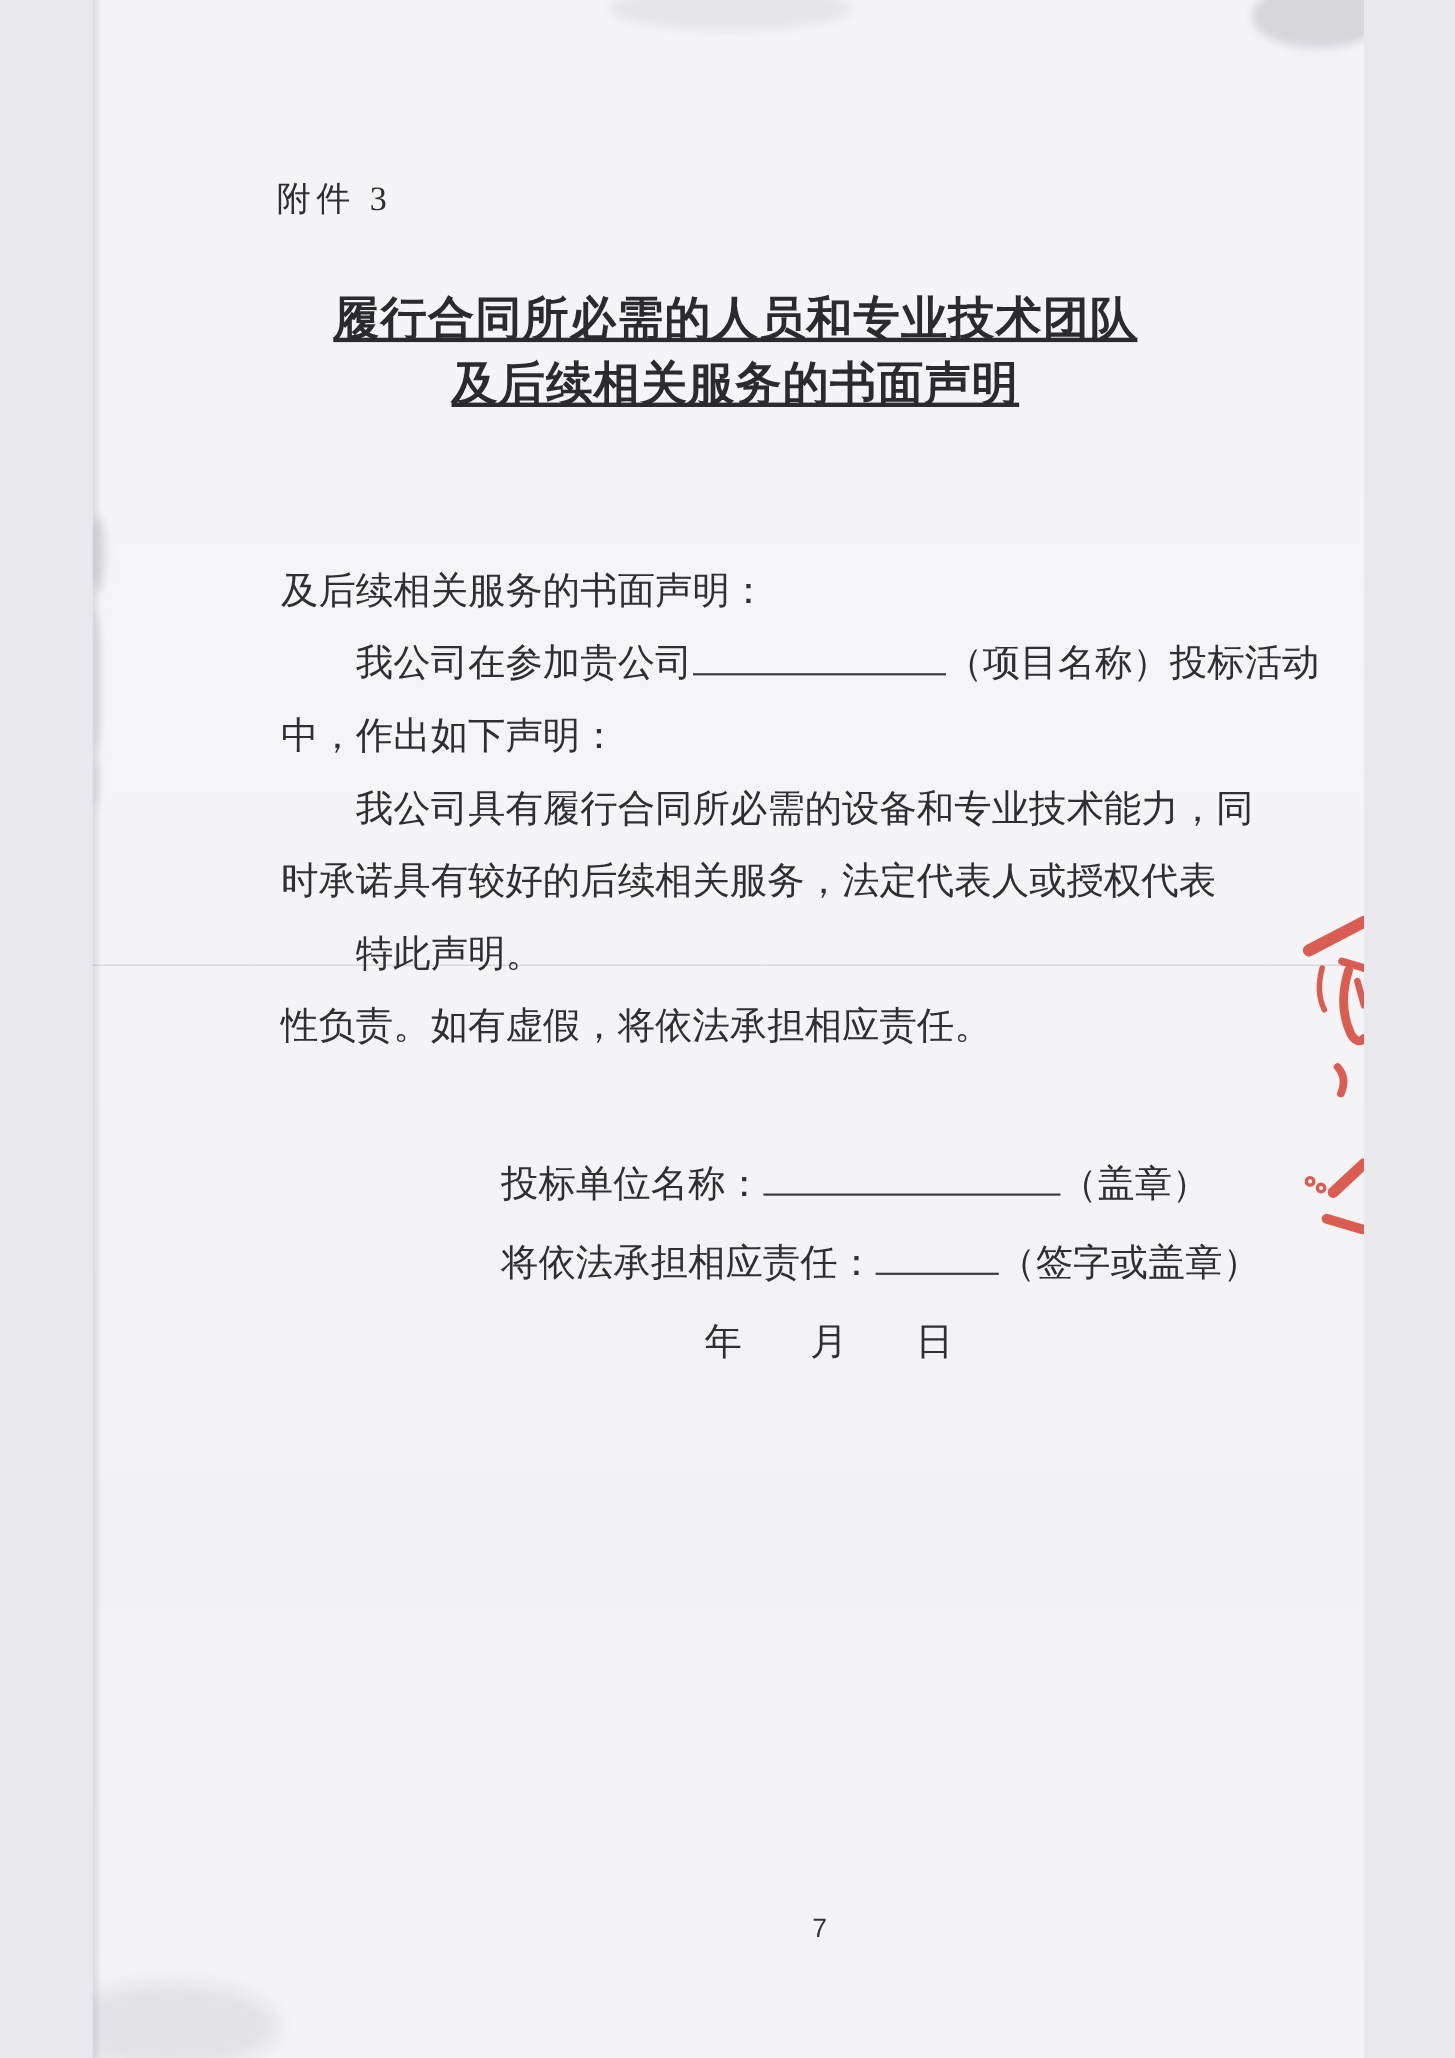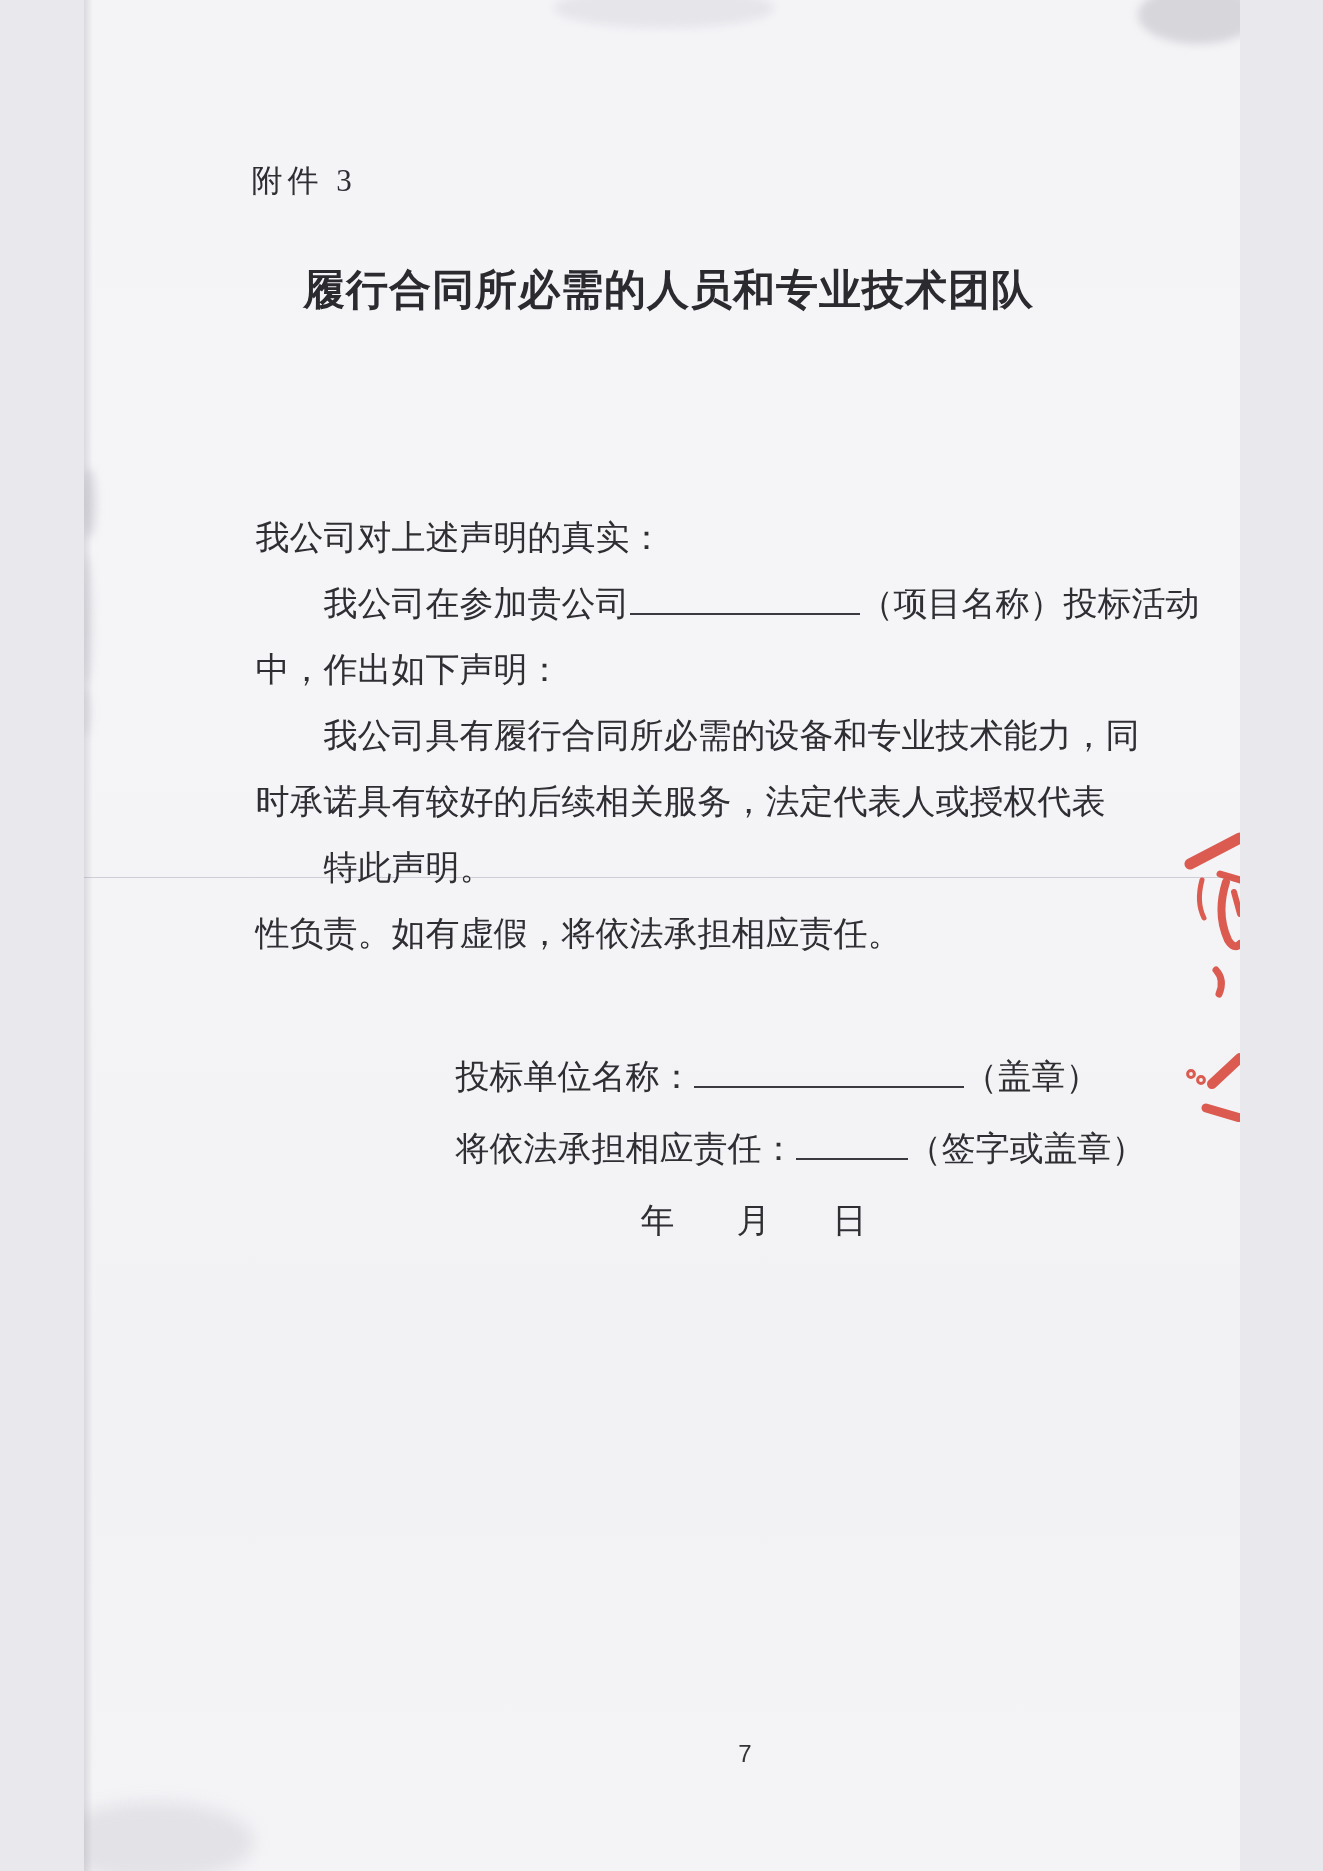--- a/index.html
+++ b/index.html
@@ -33,21 +33,21 @@
 
   .attachment{
     position:absolute;left:168px;top:160px;
     font-size:31px;letter-spacing:5px;
   }
   .title{
     position:absolute;left:170px;top:260px;width:830px;
     text-align:center;
     font-family:"Liberation Sans","DejaVu Sans",sans-serif;
     font-weight:700;font-size:42px;line-height:59px;
-    letter-spacing:1px;color:#2b2a2f;
+    letter-spacing:1px;color:#2b2a2f;text-decoration:underline;
   }
   .title span{display:block;}
   .body-text{
     position:absolute;left:172px;top:505px;width:990px;
     font-size:34px;line-height:66px;white-space:nowrap;
   }
   .line{display:block;height:66px;}
   .line.indent{padding-left:68px;}
   .blank{
     display:inline-block;vertical-align:baseline;
@@ -87,24 +87,25 @@
   <div class="smudge l1"></div>
   <div class="smudge l2"></div>
   <div class="smudge l3"></div>
   <div class="smudge bl"></div>
   <div class="fold-line"></div>
 
   <div class="attachment">附件 3</div>
 
   <div class="title">
     <span>履行合同所必需的人员和专业技术团队</span>
+    <span>及后续相关服务的书面声明</span>
   </div>
 
   <div class="body-text">
-    <span class="line">我公司对上述声明的真实：</span>
+    <span class="line">及后续相关服务的书面声明：</span>
 
     <span class="line indent">
       <span>我公司在参加贵公司</span><span class="blank project"></span><span>（项目名称）投标活动</span>
     </span>
 
     <span class="line">中，作出如下声明：</span>
 
     <span class="line indent">我公司具有履行合同所必需的设备和专业技术能力，同</span>
     <span class="line">时承诺具有较好的后续相关服务，法定代表人或授权代表</span>
     <span class="line indent">特此声明。</span>

